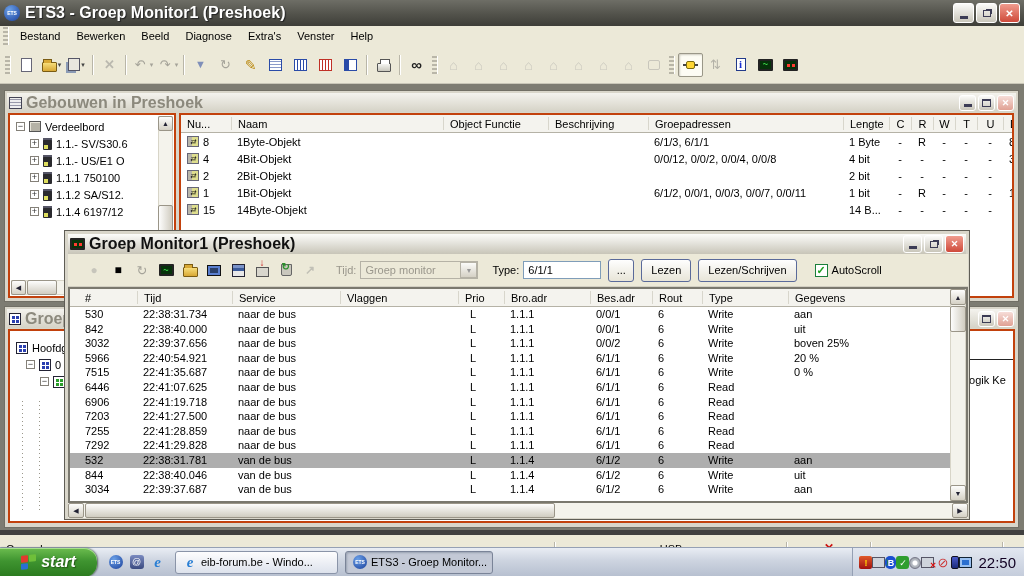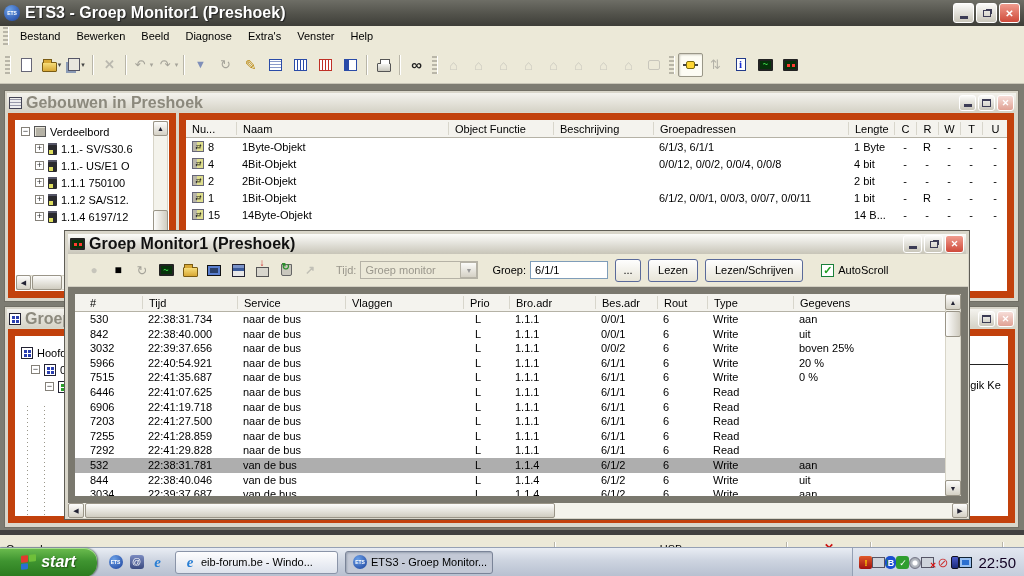--- a/index.html
+++ b/index.html
@@ -92,21 +92,21 @@
   .ctitle.active{background:linear-gradient(180deg,#fcfcfa,#c8c5b8);color:#111}
   .ctitle .ttext{font-weight:bold;font-size:16px;flex:1;white-space:nowrap;overflow:hidden}
 
   
   .sb-btn{position:absolute;background:linear-gradient(#fdfdfc,#d5d1c5);border:1px solid #9a9588;border-radius:2px;display:flex;align-items:center;justify-content:center;font-size:7px;color:#223;box-sizing:border-box}
   .sb-track{position:absolute;background:#f4f3ec;border:1px solid #d8d5c8;box-sizing:border-box}
   .sb-thumb{position:absolute;background:linear-gradient(90deg,#fdfdfc,#d0ccc0);border:1px solid #9a9588;border-radius:2px;box-sizing:border-box}
   .sb-thumb.h{background:linear-gradient(180deg,#fdfdfc,#d0ccc0)}
 
   
-  .pane{position:absolute;background:#fff;border:7px solid #c2410c;box-sizing:border-box;overflow:hidden}
+  .pane{position:absolute;background:#fff;border:2px solid #c2410c;box-sizing:border-box;overflow:hidden}
   .trow{height:17px;display:flex;align-items:center;gap:4px;white-space:nowrap}
   .exp{width:9px;height:9px;border:1px solid #848078;background:#fff;font-size:9px;line-height:7px;text-align:center;color:#333;flex:none;box-sizing:border-box}
   .exp.plus::before{content:"+"}
   .exp.minus::before{content:"−"}
   .gheader{display:flex;height:17px;background:#f4f3ee;border-bottom:1px solid #b5b2a6;align-items:center}
   .gheader .gcell{border-left:1px solid #d8d6cc;height:13px;display:flex;align-items:center}
   .gheader .gcell:first-child{border-left:none}
   .grow{display:flex;height:17px;align-items:center}
   .gcell{padding-left:6px;box-sizing:border-box;white-space:nowrap;overflow:hidden;display:flex;align-items:center;gap:4px;flex:none}
   .gc0{width:50px}.gc1{width:212px}.gc2{width:105px}.gc3{width:100px}.gc4{width:195px}.gc5{width:46px}
@@ -557,21 +557,21 @@
             </span>
             <span class="mtbtn dis">
               <i class="ic send-icon"></i>
             </span>
           </span>
         <span class="lbl dis" style="margin-left:14px">Tijd:</span>
         <span class="combo">
           <span>Groep monitor</span>
           <span class="carr">▼</span>
         </span>
-        <span class="lbl" style="margin-left:14px">Groep:</span>
+        <span class="lbl" style="margin-left:14px">Type:</span>
         <input class="tinput" value="6/1/1" style="">
         <span class="xpbtn browse">...</span>
         <span class="xpbtn">Lezen</span>
         <span class="xpbtn">Lezen/Schrijven</span>
         <span class="cb checked" id="autoscroll-cb"></span>
         <span class="lbl">AutoScroll</span>
       </div>
 
       <div class="pane" style="left:3px;top:56px;width:900px;height:216px;border-color:#7a786e">
         <div style="width:883px">

